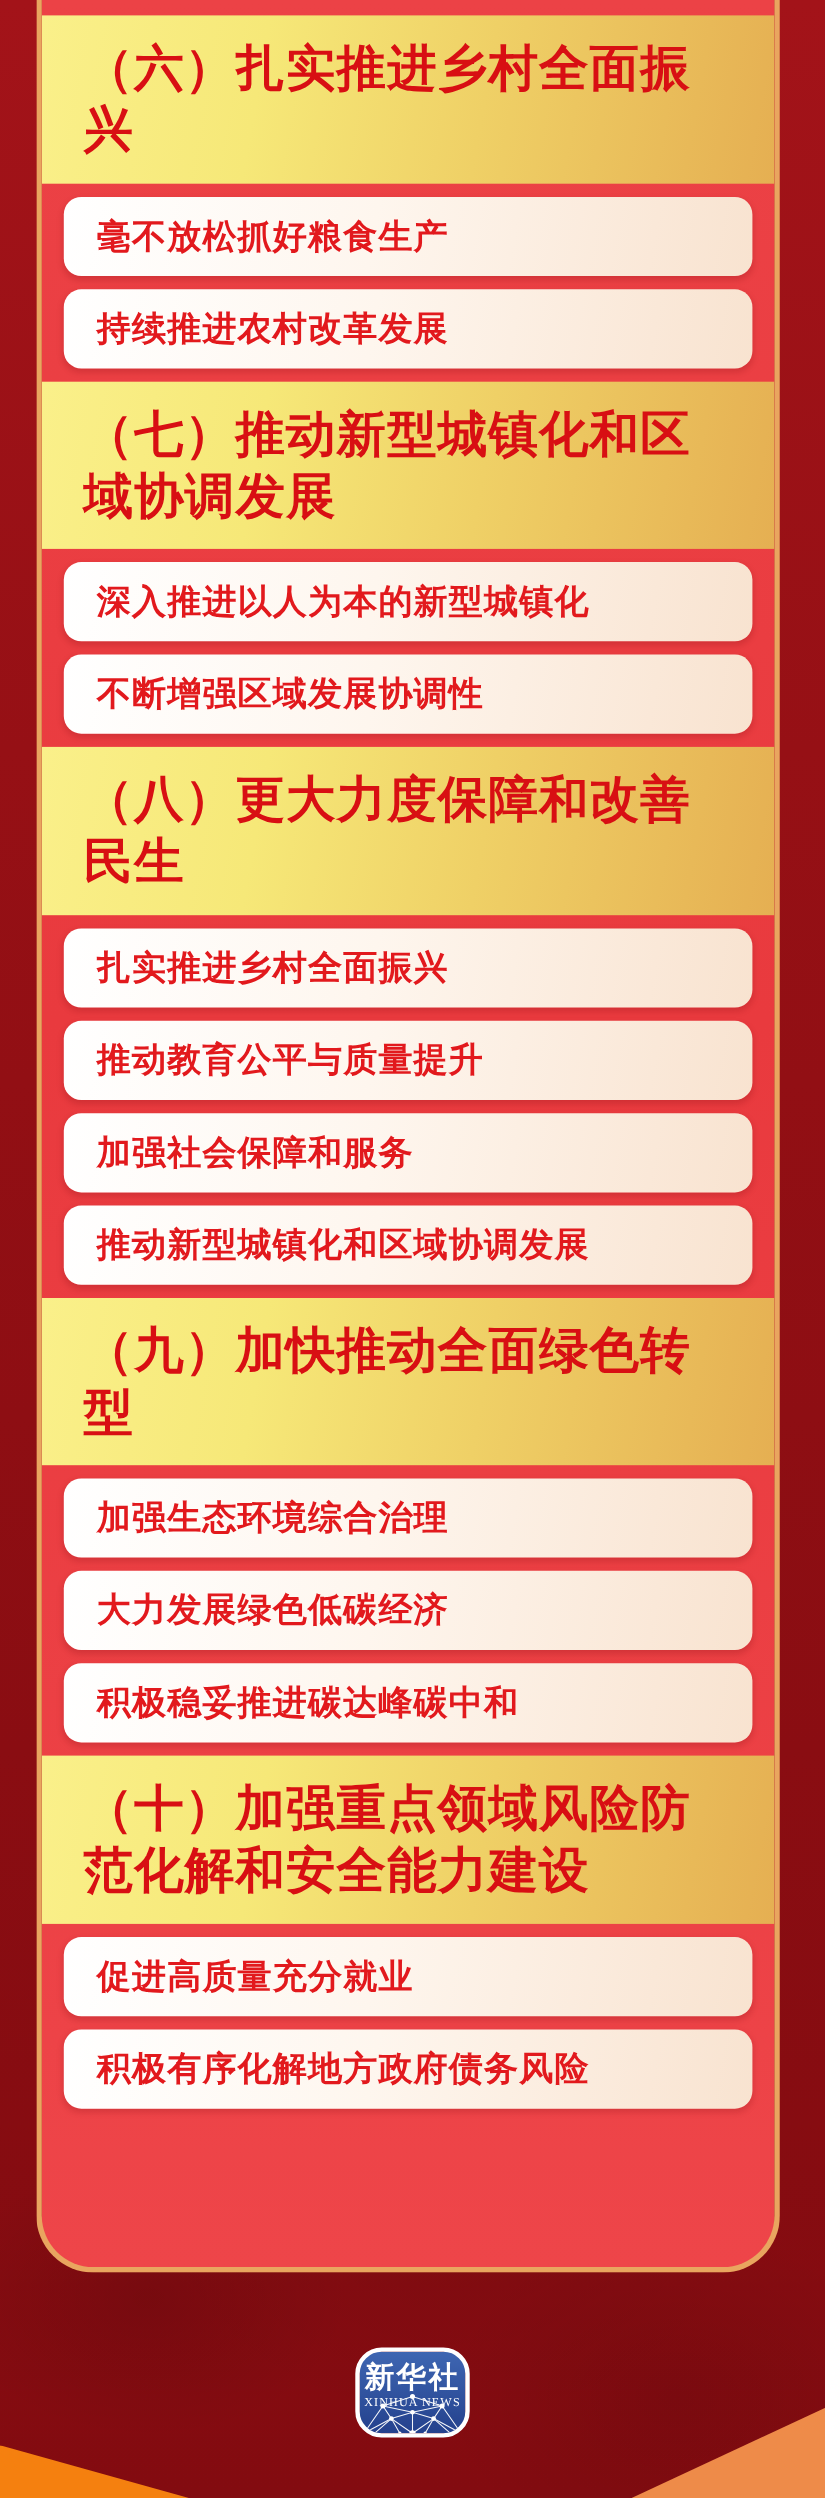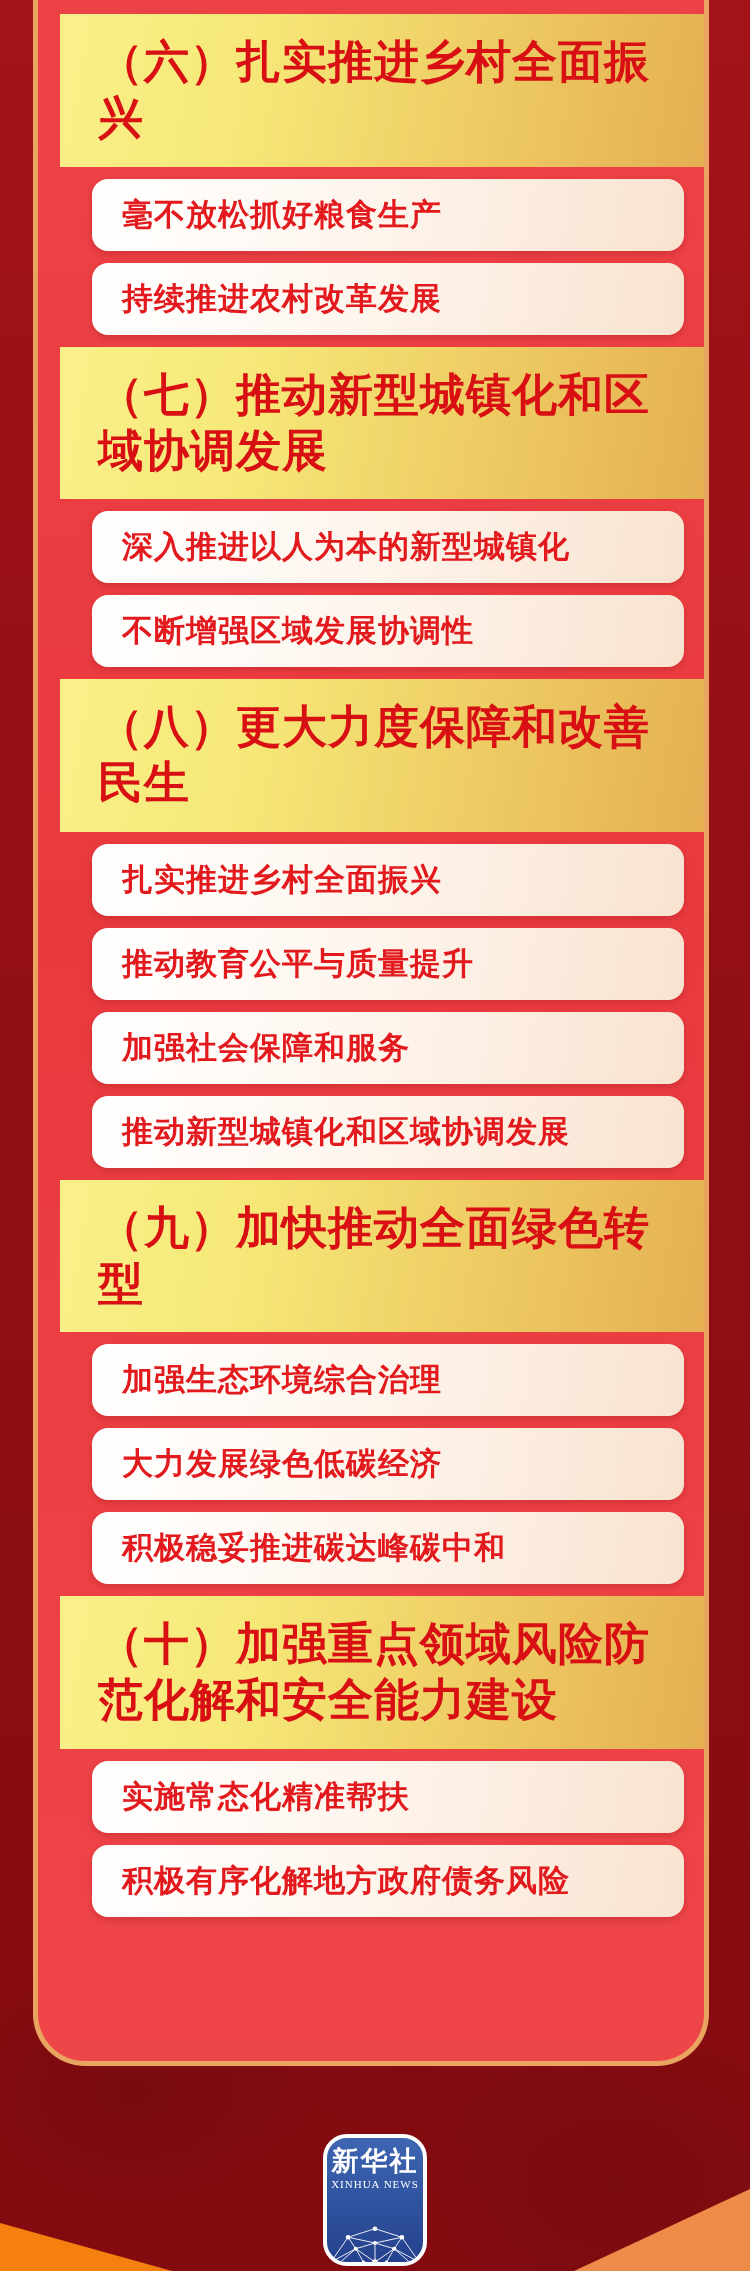--- a/index.html
+++ b/index.html
@@ -20,45 +20,44 @@
   .panel{
     position:absolute;left:33px;top:0;width:676px;height:2066px;
     box-sizing:border-box;
     border-left:5px solid var(--gold-border,#E9A55F);
     border-right:5px solid var(--gold-border,#E9A55F);
     border-bottom:5px solid var(--gold-border,#E9A55F);
     border-radius:0 0 52px 52px;
     background:linear-gradient(180deg,#EC4246 0%,var(--panel-red,#E93A3E) 45%,#EE4549 100%);
     overflow:hidden;
     padding-top:14px;
-    padding-left:22px;
   }
   .band{
     width:100%;box-sizing:border-box;
     padding:20px 34px 20px 38px;
     margin:0 0 12px 0;
     background:linear-gradient(100deg,#FAF08A 0%,#F6E878 30%,#EFD066 60%,var(--band-gold,#E5AF52) 100%);
     color:var(--header-red,#D80F13);
     font-size:45px;line-height:1.25;font-weight:900;
     letter-spacing:1px;
   }
   .card{
     box-sizing:border-box;
-    margin:0 20px 12px 32px;
+    margin:0 20px 12px 20px;
     height:72px;border-radius:16px;
     display:flex;align-items:center;
     padding-left:30px;padding-right:16px;
     background:linear-gradient(100deg,#FFFFFF 0%,#FEF6EE 45%,#FAE8D8 85%,var(--card-cream,#F8E3D0) 100%);
     color:var(--card-red,#E2191D);
     font-size:31px;font-weight:700;letter-spacing:1px;
     box-shadow:0 3px 6px rgba(120,8,12,0.22);
   }
   
   .logo{
-    position:absolute;left:323px;top:2134px;width:104px;height:132px;
+    position:absolute;left:323px;top:2134px;width:104px;height:82px;
     box-sizing:border-box;border:4px solid #FFFFFF;border-radius:24px;
     background:linear-gradient(180deg,var(--logo-blue-top,#3E66B2) 0%,var(--logo-blue-bottom,#24418D) 100%);
     overflow:hidden;text-align:center;
   }
   .logo-cn{display:block;margin-top:10px;color:#FFFFFF;font-size:27px;font-weight:700;letter-spacing:2px;line-height:1;}
   .logo-en{display:block;margin-top:4px;color:#FFFFFF;font-size:11px;font-weight:400;
     font-family:"Liberation Serif","DejaVu Serif",serif;letter-spacing:1px;line-height:1;}
   .logo-net{position:absolute;left:0;bottom:-2px;width:100%;height:42px;}
   
   .wedge-left{
@@ -92,21 +91,21 @@
   <div class="card">推动教育公平与质量提升</div>
   <div class="card">加强社会保障和服务</div>
   <div class="card">推动新型城镇化和区域协调发展</div>
 
   <div class="band">（九）加快推动全面绿色转型</div>
   <div class="card">加强生态环境综合治理</div>
   <div class="card">大力发展绿色低碳经济</div>
   <div class="card">积极稳妥推进碳达峰碳中和</div>
 
   <div class="band">（十）加强重点领域风险防范化解和安全能力建设</div>
-  <div class="card">实施常态化精准帮扶</div>
+  <div class="card">促进高质量充分就业</div>
   <div class="card">积极有序化解地方政府债务风险</div>
 
 </div>
 
 <div class="logo">
   <span class="logo-cn">新华社</span>
   <span class="logo-en">XINHUA NEWS</span>
   <svg class="logo-net" viewBox="0 0 100 44" preserveAspectRatio="none">
     <g stroke="#FFFFFF" stroke-width="1" fill="none" opacity="0.95">
       <path d="M4,42 L22,16 L50,7 L78,16 L96,42"></path>

